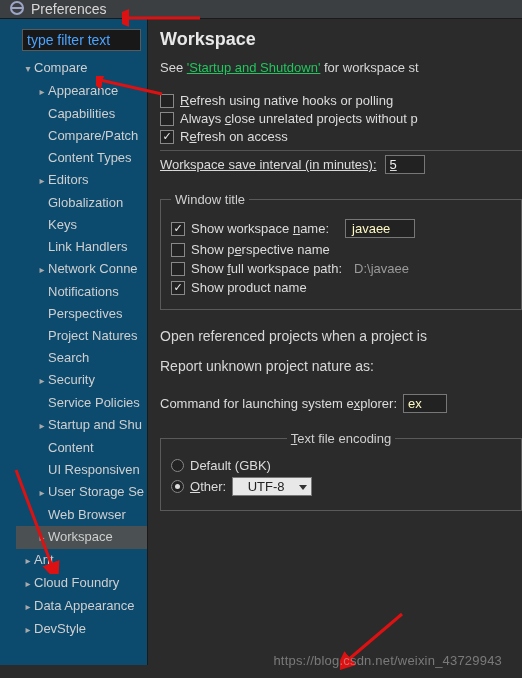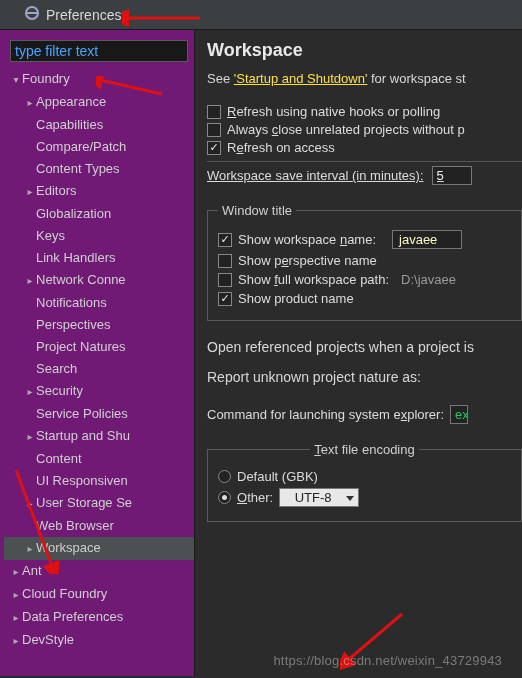--- a/index.html
+++ b/index.html
@@ -1,51 +1,51 @@
 <!DOCTYPE html>
 <html><head>
 <meta charset="utf-8">
 <style>
 * { margin:0; padding:0; box-sizing:border-box; font-family:"Segoe UI",Tahoma,sans-serif; font-size:13px; }
 body { background:#2b2b2b; color:#d7d7d7; width:522px; height:678px; overflow:hidden; position:relative; }
-.titlebar { height:30px; background:#3c3f41; display:flex; align-items:center; padding:0 24px; gap:6px; border-bottom:1px solid #1a1a1a; }
+.titlebar { height:19px; background:#3c3f41; display:flex; align-items:center; padding:0 9px; gap:6px; border-bottom:1px solid #1a1a1a; }
 .titlebar .logo svg { width:16px; height:16px; }
 .titlebar .title { font-size:14px; color:#d7d7d7; }
 .main { display:flex; height:646px; }
-.left { width:195px; background:#701a75; border-right:1px solid #1a1a1a; padding:6px 0 6px 4px; overflow:hidden; }
+.left { width:148px; background:#0c4a6e; border-right:1px solid #1a1a1a; padding:6px 0 6px 16px; overflow:hidden; }
 .filter { margin:4px 6px 6px 6px; }
 .filter input { width:100%; background:#181818; border:1px solid #5a5a5a; color:#4aa3ff; padding:2px 4px; font-size:14px; }
 .filter input::selection { background:#225b8f; }
 .tree { font-size:14px; color:#cfcfcf; }
 .tree .node { white-space:nowrap; overflow:hidden; padding:1px 0; line-height:20px; cursor:default; }
 .tree .caret { display:inline-block; width:12px; text-align:center; color:#aaa; font-size:10px; }
 .tree .spacer { display:inline-block; width:12px; }
 .tree .lbl { }
 .tree .selected { background:#4b5052; }
 .tree .d0 { padding-left:6px; }
 .tree .d1 { padding-left:20px; }
 .right { flex:1; background:#2b2b2b; padding:10px 0 10px 12px; overflow:hidden; }
 .heading { font-size:18px; font-weight:600; color:#e8e8e8; margin-bottom:10px; }
 .see { font-size:13px; margin-bottom:18px; }
-.see a { color:#fde047; text-decoration:underline; }
+.see a { color:#22c55e; text-decoration:underline; }
 .row { display:flex; align-items:center; gap:6px; margin:3px 0; font-size:14px; }
 .chk { width:14px; height:14px; border:1px solid #888; background:#222; display:inline-flex; align-items:center; justify-content:center; font-size:11px; color:#eee; }
 .chk.on::after { content:"✓"; }
 .rlabel { color:#dcdcdc; }
 .rlabel u { text-decoration:underline; }
 .interval { margin-top:6px; display:flex; align-items:center; gap:8px; border-top:1px solid #555; padding-top:4px;text-decoration:underline;}
 .interval input { width:40px; background:#222; border:1px solid #777; color:#eee; padding:1px 4px; }
 fieldset { border:1px solid #5a5a5a; margin-top:18px; padding:8px 10px 10px 10px; }
 legend { padding:0 4px; color:#cfcfcf; font-size:13px; }
 fieldset .row { margin:4px 0; }
 .pathval { color:#9a9a9a; margin-left:6px; }
 .wname { background:#222; border:1px solid #777; color:#fef9c3; padding:1px 6px; margin-left:10px; min-width:70px; display:inline-block; }
 .para { margin-top:18px; font-size:14px; }
 .cmd { margin-top:20px; font-size:14px; display:flex; align-items:center; gap:6px;}
-.cmd .cmdval { background:#222; border:1px solid #777; color:#22c55e; padding:1px 4px; width:18px; overflow:hidden; }
+.cmd .cmdval { background:#222; border:1px solid #777; color:#fef9c3; padding:1px 4px; width:44px; overflow:hidden; }
 .enc fieldset { margin-top:18px;text-align:center; }
 .radio { width:13px; height:13px; border:1px solid #888; border-radius:50%; background:#222; display:inline-block; position:relative; }
 .radio.on::after { content:""; position:absolute; inset:3px; background:#ddd; border-radius:50%; }
 .combo { background:#e8e8e8; color:#222; border:1px solid #777; padding:1px 18px 1px 6px; position:relative; min-width:80px; display:inline-block;}
 .combo::after { content:""; position:absolute; right:4px; top:50%; margin-top:-2px; border-left:4px solid transparent; border-right:4px solid transparent; border-top:5px solid #333; }
 .arrow { position:absolute; pointer-events:none; }
 .watermark { position:absolute; bottom:10px; right:20px; color:#b9b9b9; font-size:13px; opacity:.55; letter-spacing:.2px;}
 </style>
 </head>
 <body>
@@ -59,21 +59,21 @@
   </span>
   <span class="title">Preferences</span>
 </div>
 
 <div class="main">
   <div class="left">
     <div class="filter">
       <input type="text" value="type filter text" style="">
     </div>
     <div class="tree" id="tree">
-        <div class="node d0"><span class="caret">▾</span><span class="lbl">Foundry</span></div>
+        <div class="node d0"><span class="caret">▾</span><span class="lbl">Compare</span></div>
         <div class="node d1"><span class="caret">▸</span><span class="lbl">Appearance</span></div>
         <div class="node d1"><span class="spacer"></span><span class="lbl">Capabilities</span></div>
         <div class="node d1"><span class="spacer"></span><span class="lbl">Compare/Patch</span></div>
         <div class="node d1"><span class="spacer"></span><span class="lbl">Content Types</span></div>
         <div class="node d1"><span class="caret">▸</span><span class="lbl">Editors</span></div>
         <div class="node d1"><span class="spacer"></span><span class="lbl">Globalization</span></div>
         <div class="node d1"><span class="spacer"></span><span class="lbl">Keys</span></div>
         <div class="node d1"><span class="spacer"></span><span class="lbl">Link Handlers</span></div>
         <div class="node d1"><span class="caret">▸</span><span class="lbl">Network Conne</span></div>
         <div class="node d1"><span class="spacer"></span><span class="lbl">Notifications</span></div>
@@ -83,21 +83,21 @@
         <div class="node d1"><span class="caret">▸</span><span class="lbl">Security</span></div>
         <div class="node d1"><span class="spacer"></span><span class="lbl">Service Policies</span></div>
         <div class="node d1"><span class="caret">▸</span><span class="lbl">Startup and Shu</span></div>
         <div class="node d1"><span class="spacer"></span><span class="lbl">Content</span></div>
         <div class="node d1"><span class="spacer"></span><span class="lbl">UI Responsiven</span></div>
         <div class="node d1"><span class="caret">▸</span><span class="lbl">User Storage Se</span></div>
         <div class="node d1"><span class="spacer"></span><span class="lbl">Web Browser</span></div>
         <div class="node d1 selected"><span class="caret">▸</span><span class="lbl">Workspace</span></div>
         <div class="node d0"><span class="caret">▸</span><span class="lbl">Ant</span></div>
         <div class="node d0"><span class="caret">▸</span><span class="lbl">Cloud Foundry</span></div>
-        <div class="node d0"><span class="caret">▸</span><span class="lbl">Data Preferences</span></div>
+        <div class="node d0"><span class="caret">▸</span><span class="lbl">Data Appearance</span></div>
         <div class="node d0"><span class="caret">▸</span><span class="lbl">DevStyle</span></div>
       </div>
   </div>
 
   <div class="right">
     <div class="heading">Workspace</div>
     <div class="see">
       <span>See </span><a href="#">'Startup and Shutdown'</a><span> for workspace st</span>
     </div>
 

